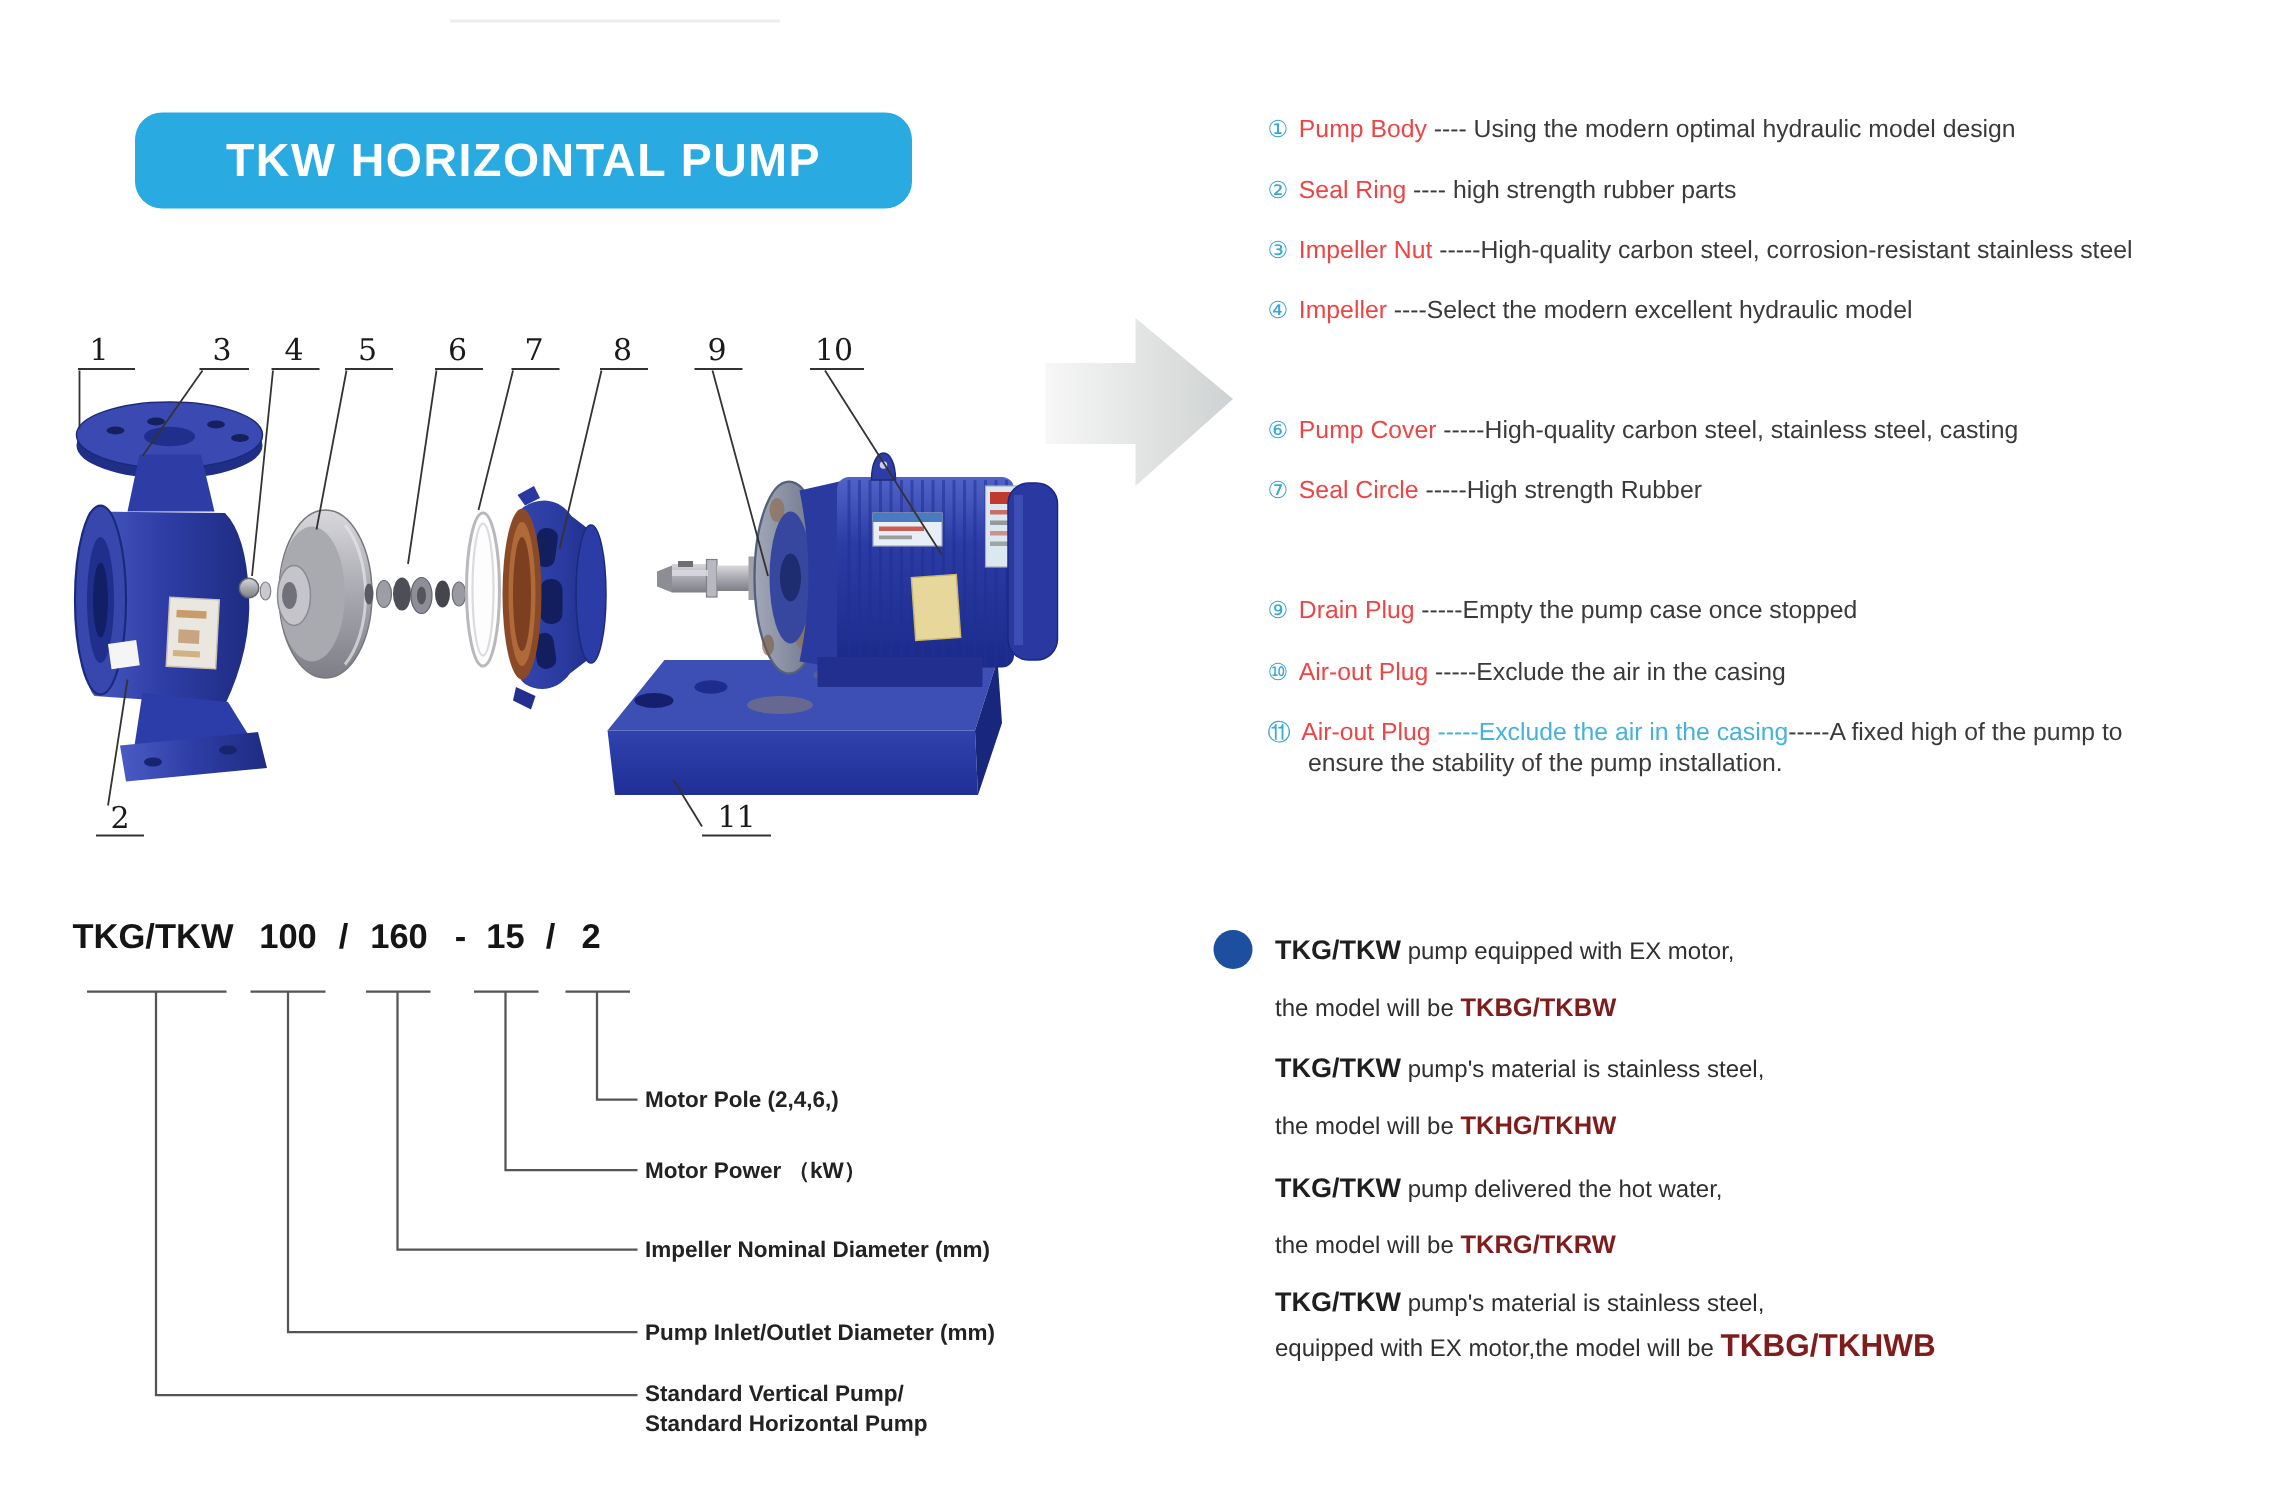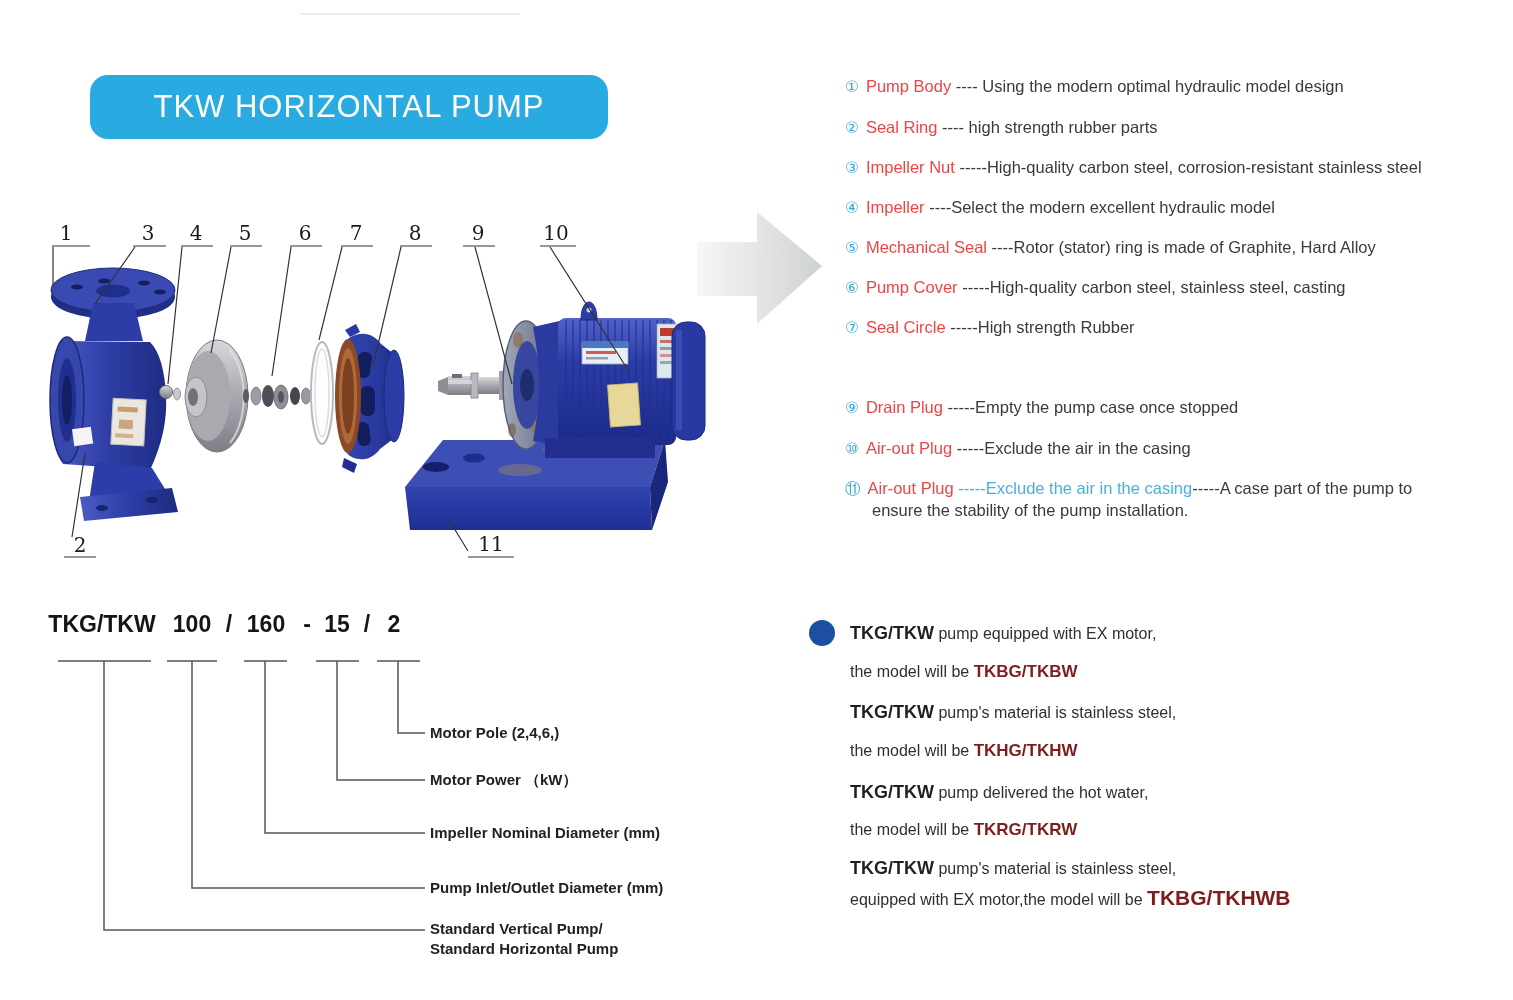--- a/index.html
+++ b/index.html
@@ -3,21 +3,21 @@
 <meta charset="utf-8">
 <style>
   html,body{margin:0;padding:0;background:#fff;}
   .page{position:relative;width:1513px;height:1000px;background:#ffffff;
         font-family:"Liberation Sans",sans-serif;overflow:hidden;}
   .top-rule{position:absolute;left:300px;top:13px;width:220px;height:2px;background:#ededed;}
 
   
   .banner{position:absolute;left:90px;top:75px;width:518px;height:64px;background:#29abe2;
           border-radius:18px;display:flex;align-items:center;justify-content:center;z-index:3;}
-  .banner-title{color:#ffffff;font-size:31px;font-weight:normal;letter-spacing:1px;}
+  .banner-title{color:#ffffff;font-size:31px;font-weight:bold;letter-spacing:1px;}
 
   
   .diagram-svg{position:absolute;left:0;top:0;z-index:1;}
   .model-svg{position:absolute;left:0;top:580px;z-index:1;}
 
   
   .parts-list{position:absolute;left:845px;top:70px;width:668px;height:480px;z-index:2;}
   .part-item{position:absolute;left:0;white-space:nowrap;font-size:16.5px;line-height:20.5px;color:#3a3a3a;}
   .part-item .num{color:#38a8d8;font-family:"DejaVu Sans",sans-serif;font-size:15.5px;margin-right:7px;}
   .part-item .pname{color:#ef4444;}
@@ -257,26 +257,25 @@
       <text class="callout" x="80" y="552">2</text>
       <text class="callout" x="491" y="551">11</text>
     </g>
   </svg>
 
   <div class="parts-list">
     <div class="part-item" style="top:6px"><span class="num">①</span><span class="pname">Pump Body</span><span> ---- </span><span>Using the modern optimal hydraulic model design</span></div>
     <div class="part-item" style="top:47px"><span class="num">②</span><span class="pname">Seal Ring</span><span> ---- </span><span>high strength rubber parts</span></div>
     <div class="part-item" style="top:87px"><span class="num">③</span><span class="pname">Impeller Nut</span><span> -----</span><span>High-quality carbon steel, corrosion-resistant stainless steel</span></div>
     <div class="part-item" style="top:127px"><span class="num">④</span><span class="pname">Impeller</span><span> ----</span><span>Select the modern excellent hydraulic model</span></div>
-    <div class="part-item" style="top:167px"><span class="num">⑤</span><span class="pname">Mechanical Seal</span><span> ----</span><span>Rotor (stator) ring is made of Graphite, Hard Alloy</span></div>
     <div class="part-item" style="top:207px"><span class="num">⑥</span><span class="pname">Pump Cover</span><span> -----</span><span>High-quality carbon steel, stainless steel, casting</span></div>
     <div class="part-item" style="top:247px"><span class="num">⑦</span><span class="pname">Seal Circle</span><span> -----</span><span>High strength Rubber</span></div>
     <div class="part-item" style="top:327px"><span class="num">⑨</span><span class="pname">Drain Plug</span><span> -----</span><span>Empty the pump case once stopped</span></div>
     <div class="part-item" style="top:368px"><span class="num">⑩</span><span class="pname">Air-out Plug</span><span> -----</span><span>Exclude the air in the casing</span></div>
-    <div class="part-item wrap" style="top:408px"><span class="num">⑪</span><span class="pname">Air-out Plug</span><span class="pblue"> -----</span><span class="pblue">Exclude the air in the casing</span><span>-----</span><span>A case part of the pump to</span><br><span>ensure the stability of the pump installation.</span></div>
+    <div class="part-item wrap" style="top:408px"><span class="num">⑪</span><span class="pname">Air-out Plug</span><span class="pblue"> -----</span><span class="pblue">Exclude the air in the casing</span><span>-----</span><span>A fixed high of the pump to</span><br><span>ensure the stability of the pump installation.</span></div>
   </div>
 
   <svg class="model-svg" width="780" height="420" viewBox="0 0 780 420">
     <g text-anchor="middle">
       <text class="code-txt" x="102" y="52">TKG/TKW</text>
       <text class="code-txt" x="192" y="52">100</text>
       <text class="code-txt" x="229" y="52">/</text>
       <text class="code-txt" x="266" y="52">160</text>
       <text class="code-txt" x="307" y="52">-</text>
       <text class="code-txt" x="337" y="52">15</text>

